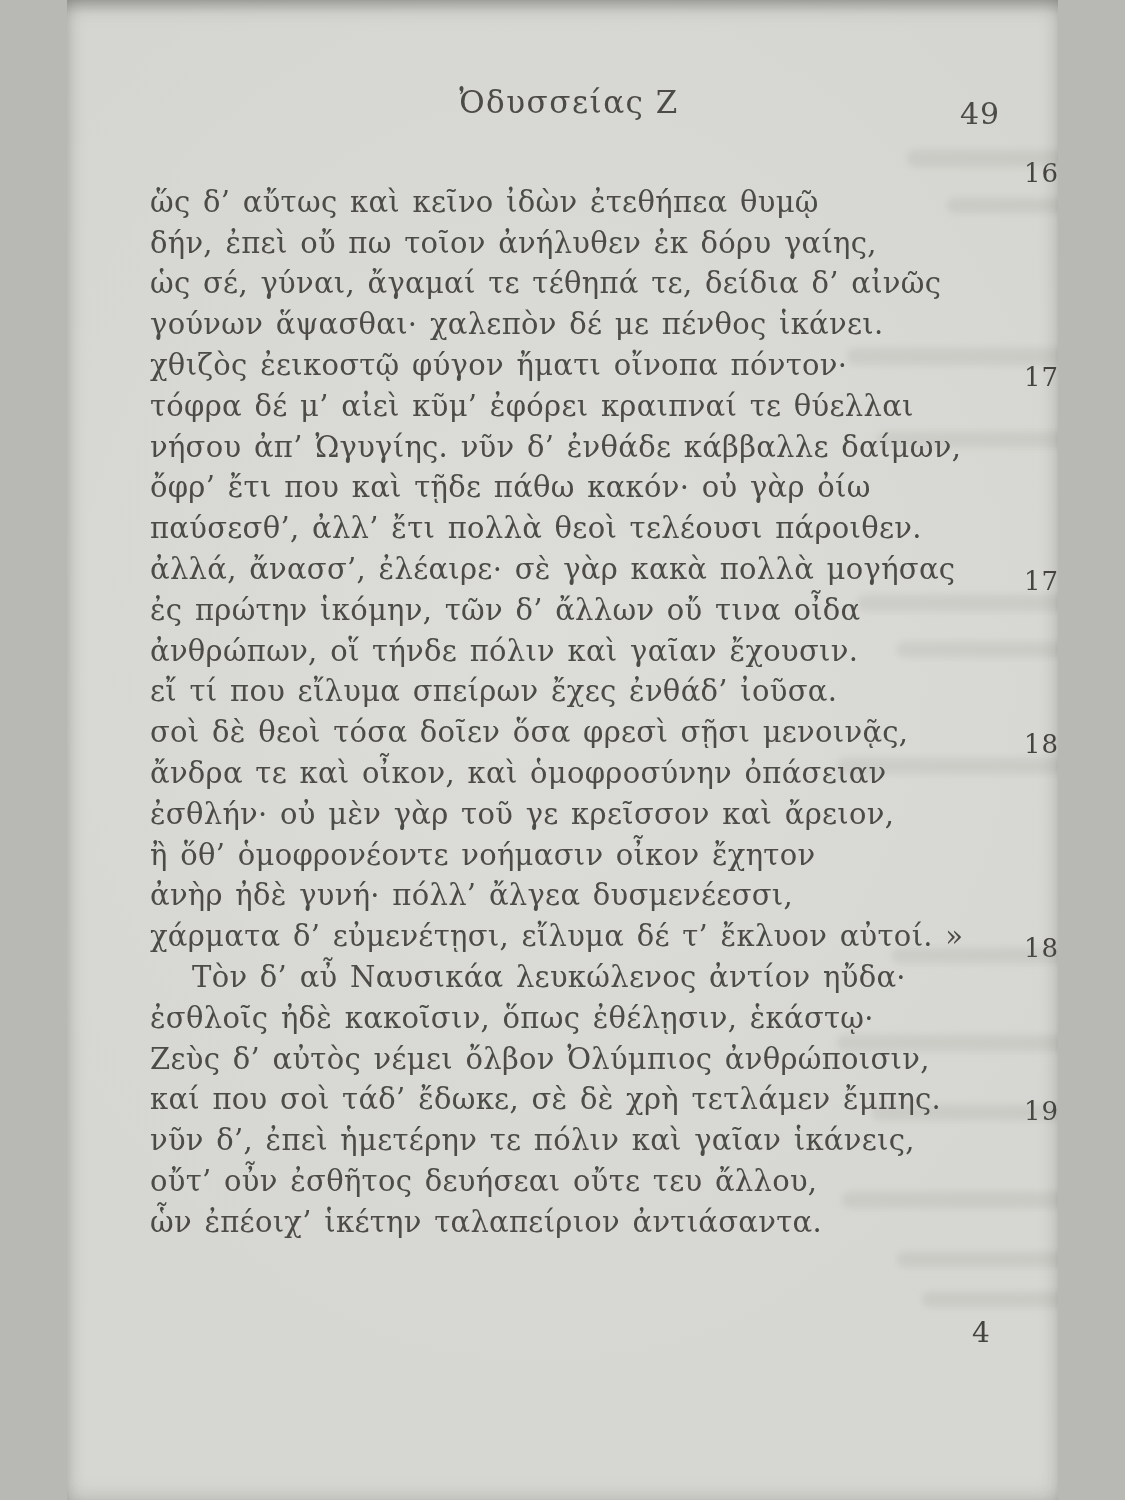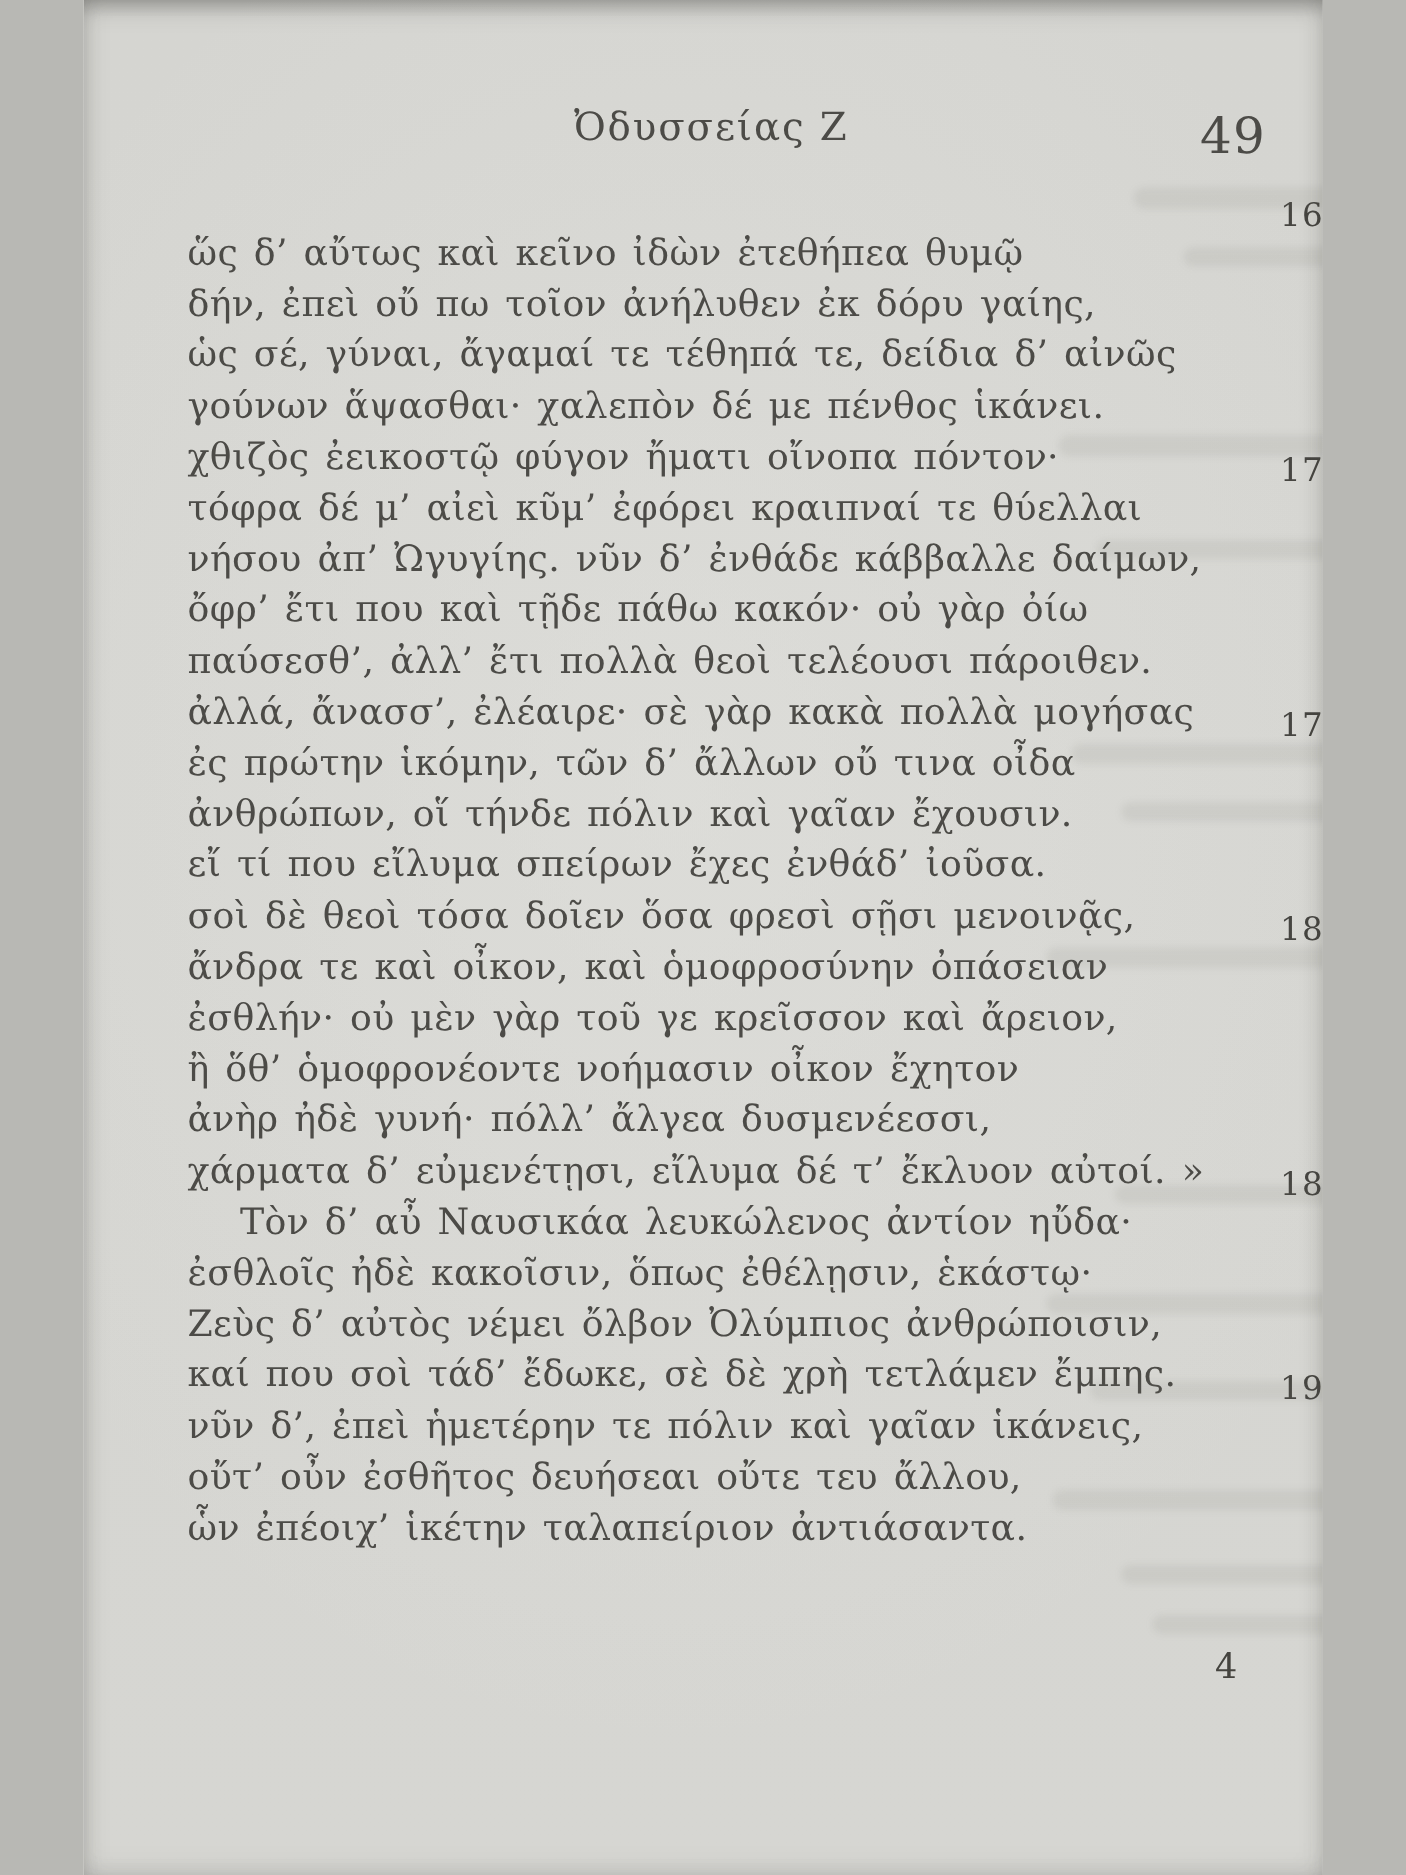--- a/index.html
+++ b/index.html
@@ -35,23 +35,23 @@
     position: absolute;
     top: 84px;
     left: 502px;
     transform: translateX(-50%);
     font-size: 31px;
     letter-spacing: 1.5px;
     white-space: nowrap;
   }
   .header-pagenum {
     position: absolute;
-    top: 86px;
+    top: 96px;
     left: 893px;
-    font-size: 40px;
+    font-size: 30px;
     letter-spacing: 1px;
   }
   .verse {
     position: absolute;
     top: 141px;
     left: 83px;
     width: 1020px;
   }
   .verse .line {
     position: relative;

